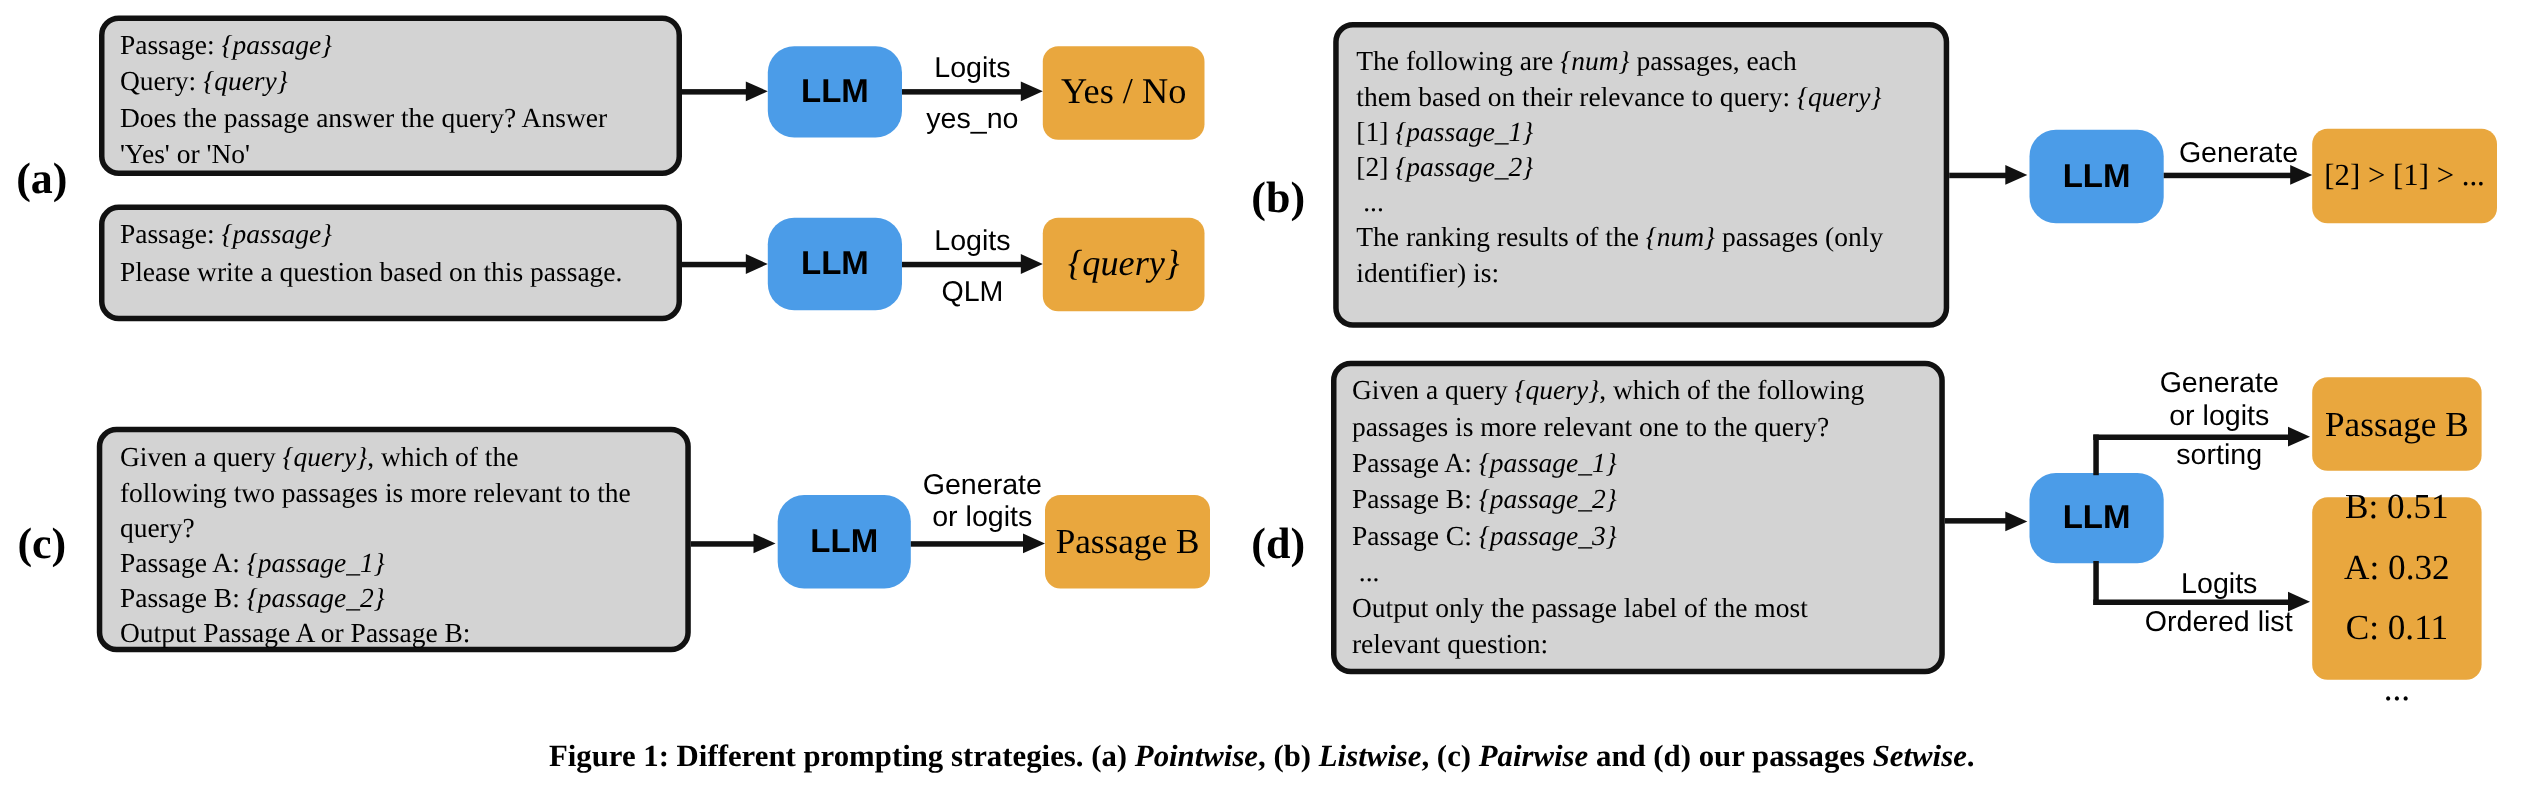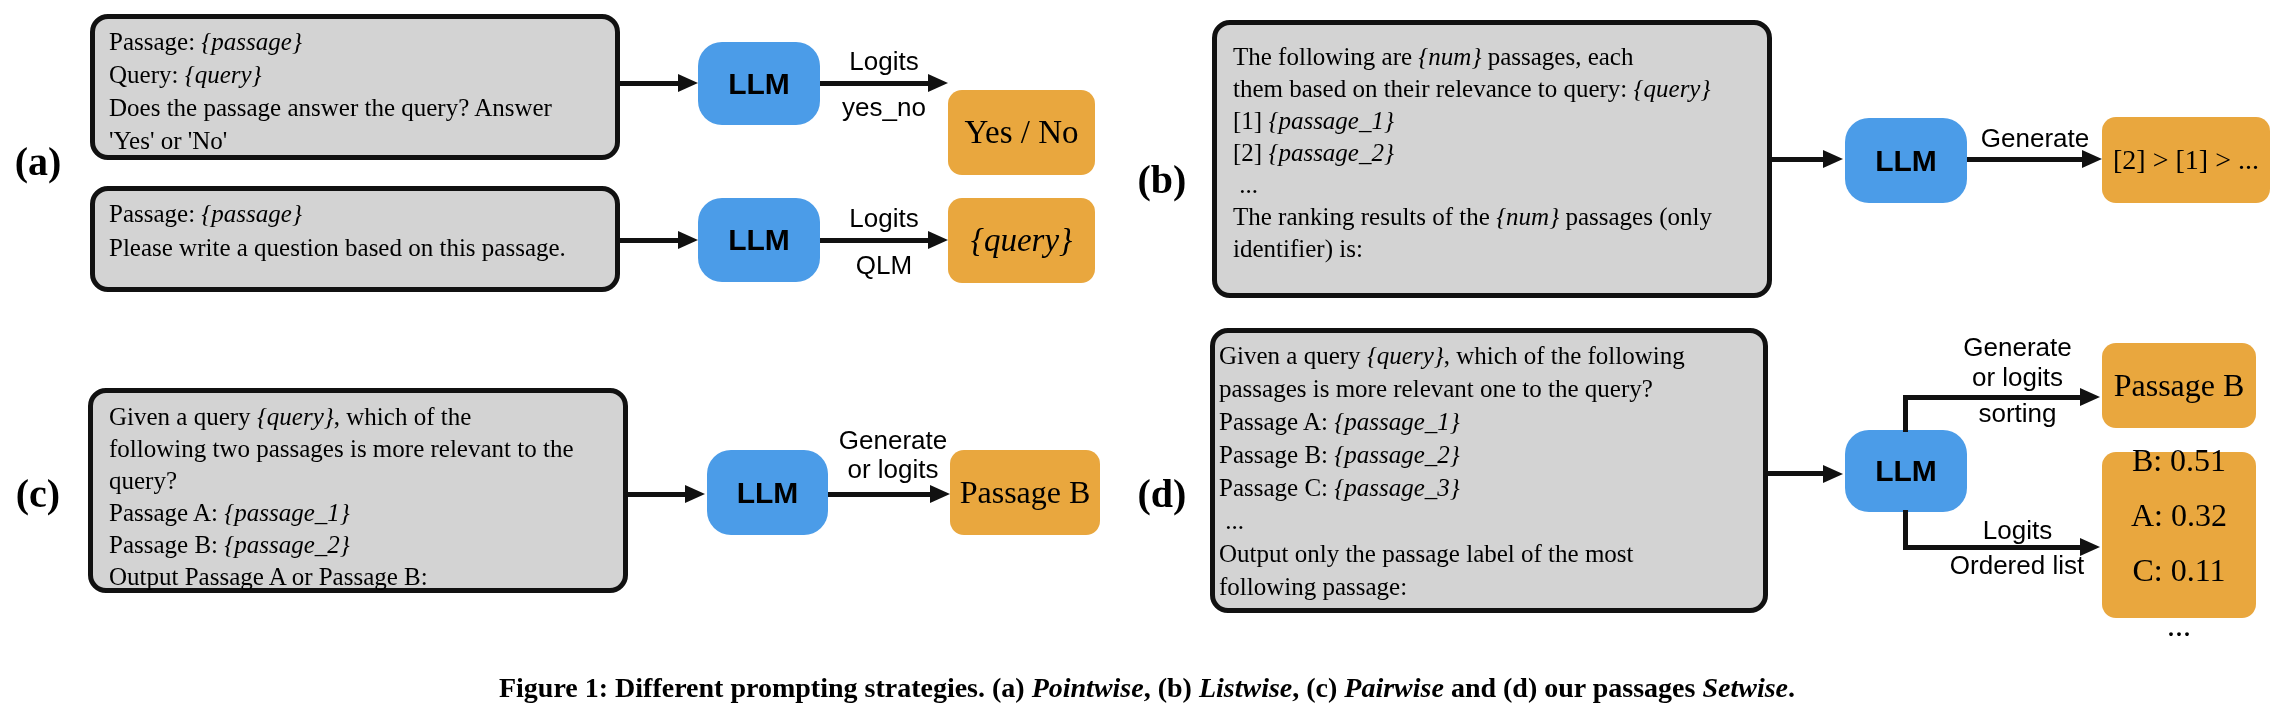--- a/index.html
+++ b/index.html
@@ -41,21 +41,21 @@
       <div class="tline"><span>Does the passage answer the query? Answer</span></div>
       <div class="tline"><span>'Yes' or 'No'</span></div>
     </div>
   <div class="abs hline" style="left:620px;top:81px;width:62px;"></div>
   <div class="abs ahead" style="left:678px;top:74px;"></div>
   <div class="abs blue" style="left:698px;top:42px;width:122px;height:83px;">LLM</div>
   <div class="abs albl" style="left:810px;top:48px;width:148px;">Logits</div>
   <div class="abs hline" style="left:820px;top:81px;width:110px;"></div>
   <div class="abs ahead" style="left:928px;top:74px;"></div>
   <div class="abs albl" style="left:810px;top:94px;width:148px;">yes_no</div>
-  <div class="abs orange fs33" style="left:948px;top:42px;width:147px;height:85px;margin-top:48px;">
+  <div class="abs orange fs33" style="left:948px;top:42px;width:147px;height:85px;">
       <div class="tline"><span>Yes / No</span></div>
     </div>
 
   <div class="abs gbox prompt lh34" style="left:90px;top:186px;width:530px;height:106px;padding:6px 14px;">
       <div class="tline"><span>Passage: </span><span class="it">{passage}</span></div>
       <div class="tline"><span>Please write a question based on this passage.</span></div>
     </div>
   <div class="abs hline" style="left:620px;top:238px;width:62px;"></div>
   <div class="abs ahead" style="left:678px;top:231px;"></div>
   <div class="abs blue" style="left:698px;top:198px;width:122px;height:84px;">LLM</div>
@@ -101,29 +101,29 @@
   <div class="abs blue" style="left:707px;top:450px;width:121px;height:85px;">LLM</div>
   <div class="abs albl" style="left:818px;top:427px;width:150px;">Generate</div>
   <div class="abs albl" style="left:818px;top:456px;width:150px;">or logits</div>
   <div class="abs hline" style="left:828px;top:492px;width:104px;"></div>
   <div class="abs ahead" style="left:930px;top:485px;"></div>
   <div class="abs orange" style="left:950px;top:450px;width:150px;height:85px;">
       <div class="tline"><span>Passage B</span></div>
     </div>
 
   <div class="abs plabel" style="left:1126px;top:470px;width:72px;">(d)</div>
-  <div class="abs gbox prompt lh33" style="left:1210px;top:328px;width:558px;height:285px;padding:6px 4px;">
+  <div class="abs gbox prompt lh33" style="left:1210px;top:328px;width:558px;height:285px;padding:6px 14px;">
       <div class="tline"><span>Given a query </span><span class="it">{query}</span><span>, which of the following</span></div>
       <div class="tline"><span>passages is more relevant one to the query?</span></div>
       <div class="tline"><span>Passage A: </span><span class="it">{passage_1}</span></div>
       <div class="tline"><span>Passage B: </span><span class="it">{passage_2}</span></div>
       <div class="tline"><span>Passage C: </span><span class="it">{passage_3}</span></div>
       <div class="tline"><span> ...</span></div>
       <div class="tline"><span>Output only the passage label of the most</span></div>
-      <div class="tline"><span>following passage:</span></div>
+      <div class="tline"><span>relevant question:</span></div>
     </div>
   <div class="abs hline" style="left:1768px;top:471px;width:57px;"></div>
   <div class="abs ahead" style="left:1823px;top:465px;"></div>
   <div class="abs blue" style="left:1845px;top:430px;width:122px;height:82px;">LLM</div>
 
   <div class="abs vline" style="left:1903px;top:395px;height:37px;"></div>
   <div class="abs hline" style="left:1903px;top:395px;width:179px;"></div>
   <div class="abs ahead" style="left:2080px;top:388px;"></div>
   <div class="abs albl" style="left:1945px;top:334px;width:145px;">Generate</div>
   <div class="abs albl" style="left:1945px;top:364px;width:145px;">or logits</div>

